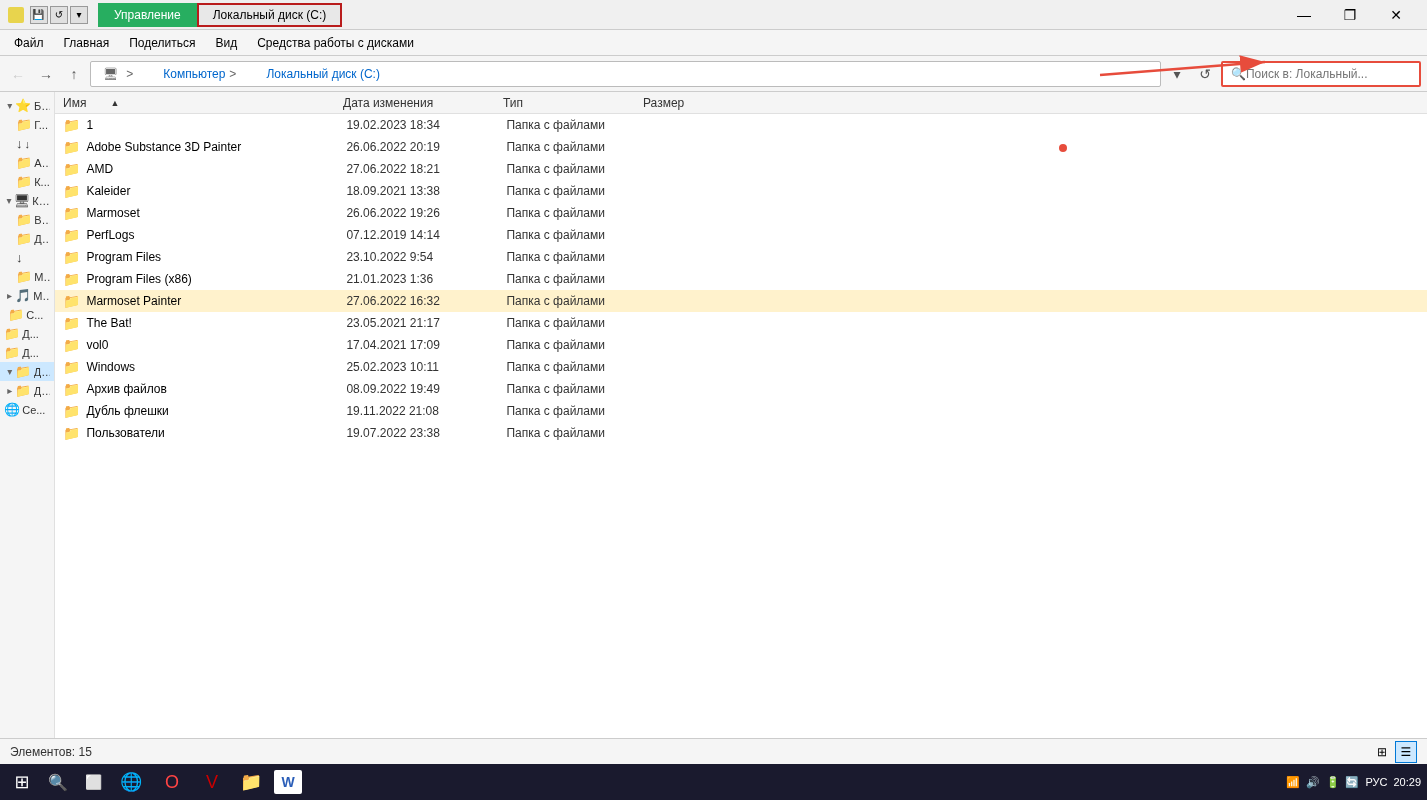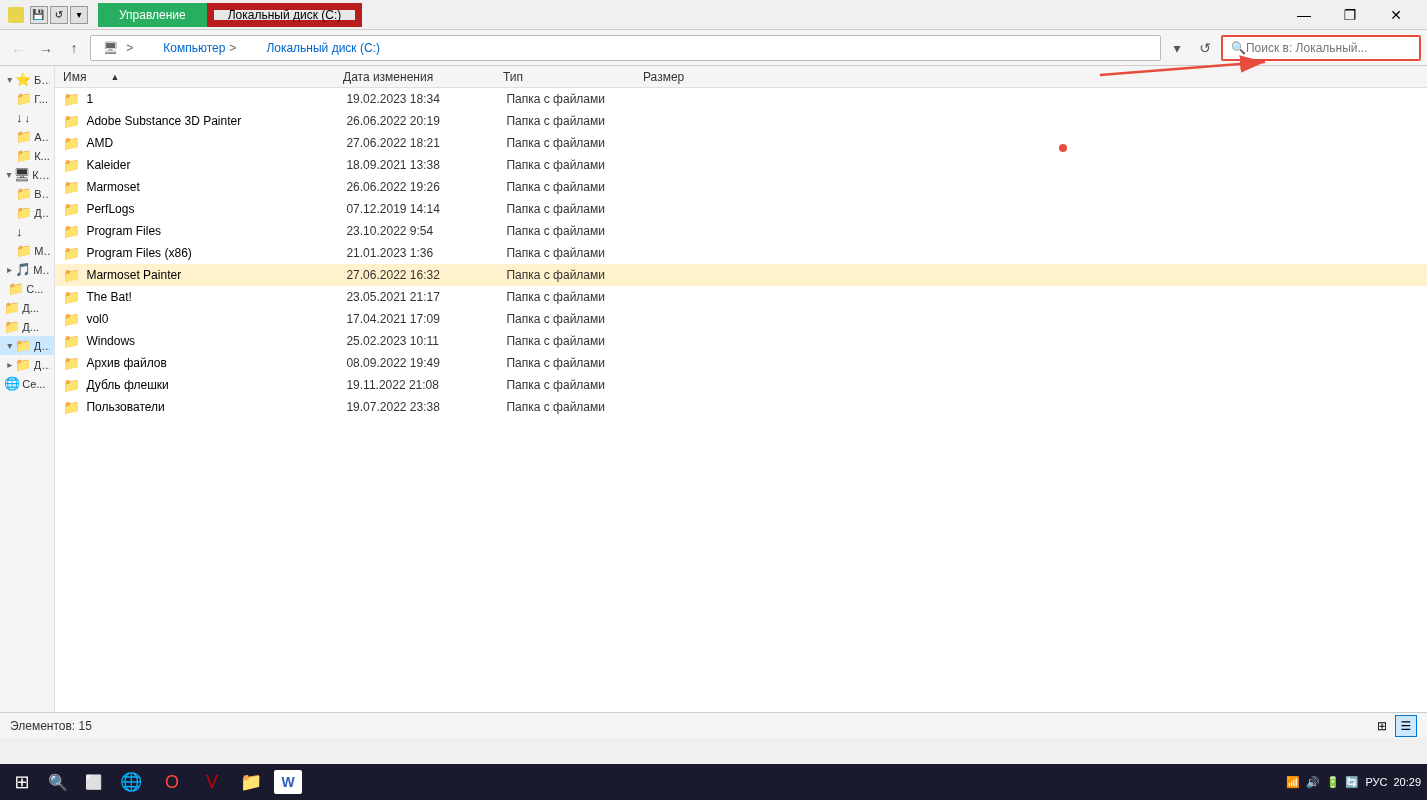--- a/index.html
+++ b/index.html
@@ -9,21 +9,21 @@
     .title-bar {
       display: flex; align-items: center; height: 30px;
       background: #f0f0f0; border-bottom: 1px solid #ccc;
       padding: 0 8px; justify-content: space-between;
     }
     .title-bar-left { display: flex; align-items: center; gap: 6px; }
     .title-bar-icon { width: 16px; height: 16px; background: #e8d44d; border-radius: 2px; }
     .title-bar-small-btns { display: flex; gap: 2px; }
     .title-bar-small-btn { width: 18px; height: 18px; border: 1px solid #999; background: #e0e0e0; display: flex; align-items: center; justify-content: center; font-size: 10px; cursor: pointer; }
     .title-bar-tabs { display: flex; align-items: flex-end; flex: 1; margin-left: 10px; }
-    .title-tab { padding: 4px 14px; font-size: 12px; cursor: pointer; border: 7px solid #b91c1c; background: #e8e8e8; height: 24px; display: flex; align-items: center; }
+    .title-tab { padding: 4px 14px; font-size: 12px; cursor: pointer; border: 2px solid #b91c1c; background: #e8e8e8; height: 24px; display: flex; align-items: center; }
     .title-tab.active { background: #27ae60; color: white; border-color: #27ae60; }
     .title-bar-window-btns { display: flex; gap: 0; }
     .win-btn { width: 46px; height: 30px; display: flex; align-items: center; justify-content: center; font-size: 14px; cursor: pointer; background: transparent; }
 
     
     .menu-bar {
       display: flex; align-items: center; height: 26px;
       background: #f5f5f5; border-bottom: 1px solid #ccc;
       padding: 0 4px;
     }
@@ -131,20 +131,27 @@
       <div class="title-tab active">Управление</div>
       <div class="title-tab">Локальный диск (C:)</div>
     </div>
     <div class="title-bar-window-btns">
       <div class="win-btn">—</div>
       <div class="win-btn">❐</div>
       <div class="win-btn close">✕</div>
     </div>
   </div>
 
+  <div class="menu-bar">
+    <div class="menu-item">Файл</div>
+    <div class="menu-item">Главная</div>
+    <div class="menu-item">Поделиться</div>
+    <div class="menu-item">Вид</div>
+    <div class="menu-item">Средства работы с дисками</div>
+  </div>
 
   <div class="toolbar">
     <div class="nav-btn disabled">←</div>
     <div class="nav-btn">→</div>
     <div class="nav-btn">↑</div>
 
     <div class="address-bar">
       <span class="address-separator">🖥</span>
       <span class="address-separator"> &gt; </span>
       <span class="address-part">Компьютер</span>

